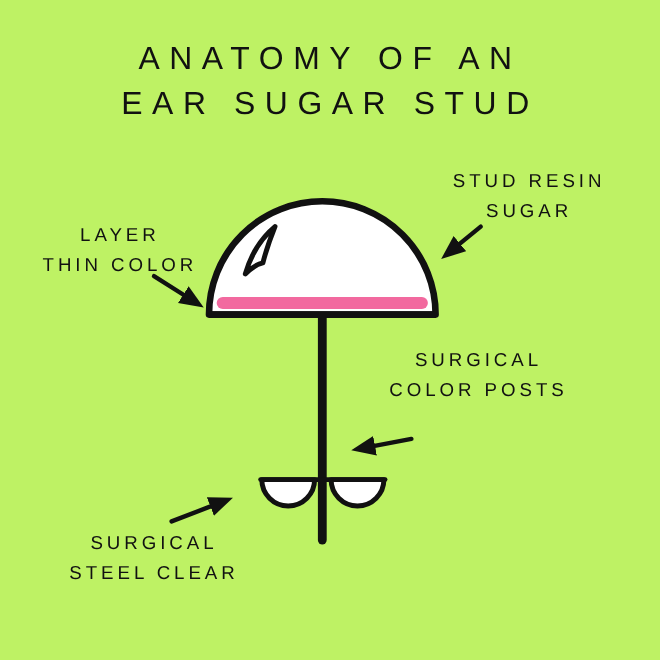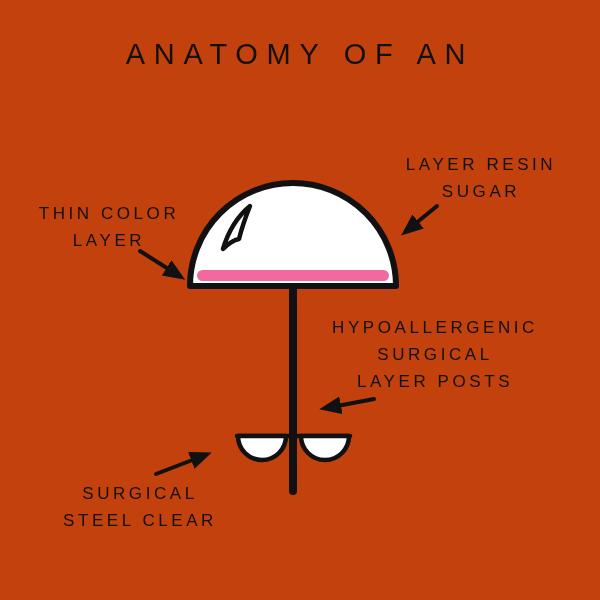--- a/index.html
+++ b/index.html
@@ -4,21 +4,21 @@
 <style>
   html, body {
     margin: 0;
     padding: 0;
     background: #ffffff;
   }
   .page {
     position: relative;
     width: 600px;
     height: 600px;
-    background: #c2410c;
+    background: #bef264;
     overflow: hidden;
     font-family: "Liberation Sans", sans-serif;
     color: #111111;
   }
   .title {
     position: absolute;
     top: 34px;
     left: 0;
     width: 600px;
     text-align: center;
@@ -74,36 +74,36 @@
     <path d="M 250 206 C 238 216 228 232 223 249 C 229 243 234 240 239 239 C 242 227 246 216 250 206 Z" fill="#ffffff" stroke="#111111" stroke-width="4.5" stroke-linejoin="round"></path>
 
     <line x1="140" y1="251" x2="170" y2="270" stroke="#111111" stroke-width="4" stroke-linecap="round" marker-end="url(#arrowhead)"></line>
     <line x1="437" y1="206" x2="415" y2="224" stroke="#111111" stroke-width="4" stroke-linecap="round" marker-end="url(#arrowhead)"></line>
     <line x1="374" y1="399" x2="337" y2="406" stroke="#111111" stroke-width="4" stroke-linecap="round" marker-end="url(#arrowhead)"></line>
     <line x1="156" y1="474" x2="195" y2="459" stroke="#111111" stroke-width="4" stroke-linecap="round" marker-end="url(#arrowhead)"></line>
   </svg>
 
   <div class="title">
     <div>ANATOMY OF AN</div>
+    <div>EAR SUGAR STUD</div>
   </div>
 
   <div class="label label-thin-color">
+    <div>LAYER</div>
     <div>THIN COLOR</div>
-    <div>LAYER</div>
   </div>
 
   <div class="label label-dome">
-    <div>LAYER RESIN</div>
+    <div>STUD RESIN</div>
     <div>SUGAR</div>
   </div>
 
   <div class="label label-posts">
-    <div>HYPOALLERGENIC</div>
     <div>SURGICAL</div>
-    <div>LAYER POSTS</div>
+    <div>COLOR POSTS</div>
   </div>
 
   <div class="label label-backs">
     <div>SURGICAL</div>
     <div>STEEL CLEAR</div>
   </div>
 
 </div>
 
 </body></html>

